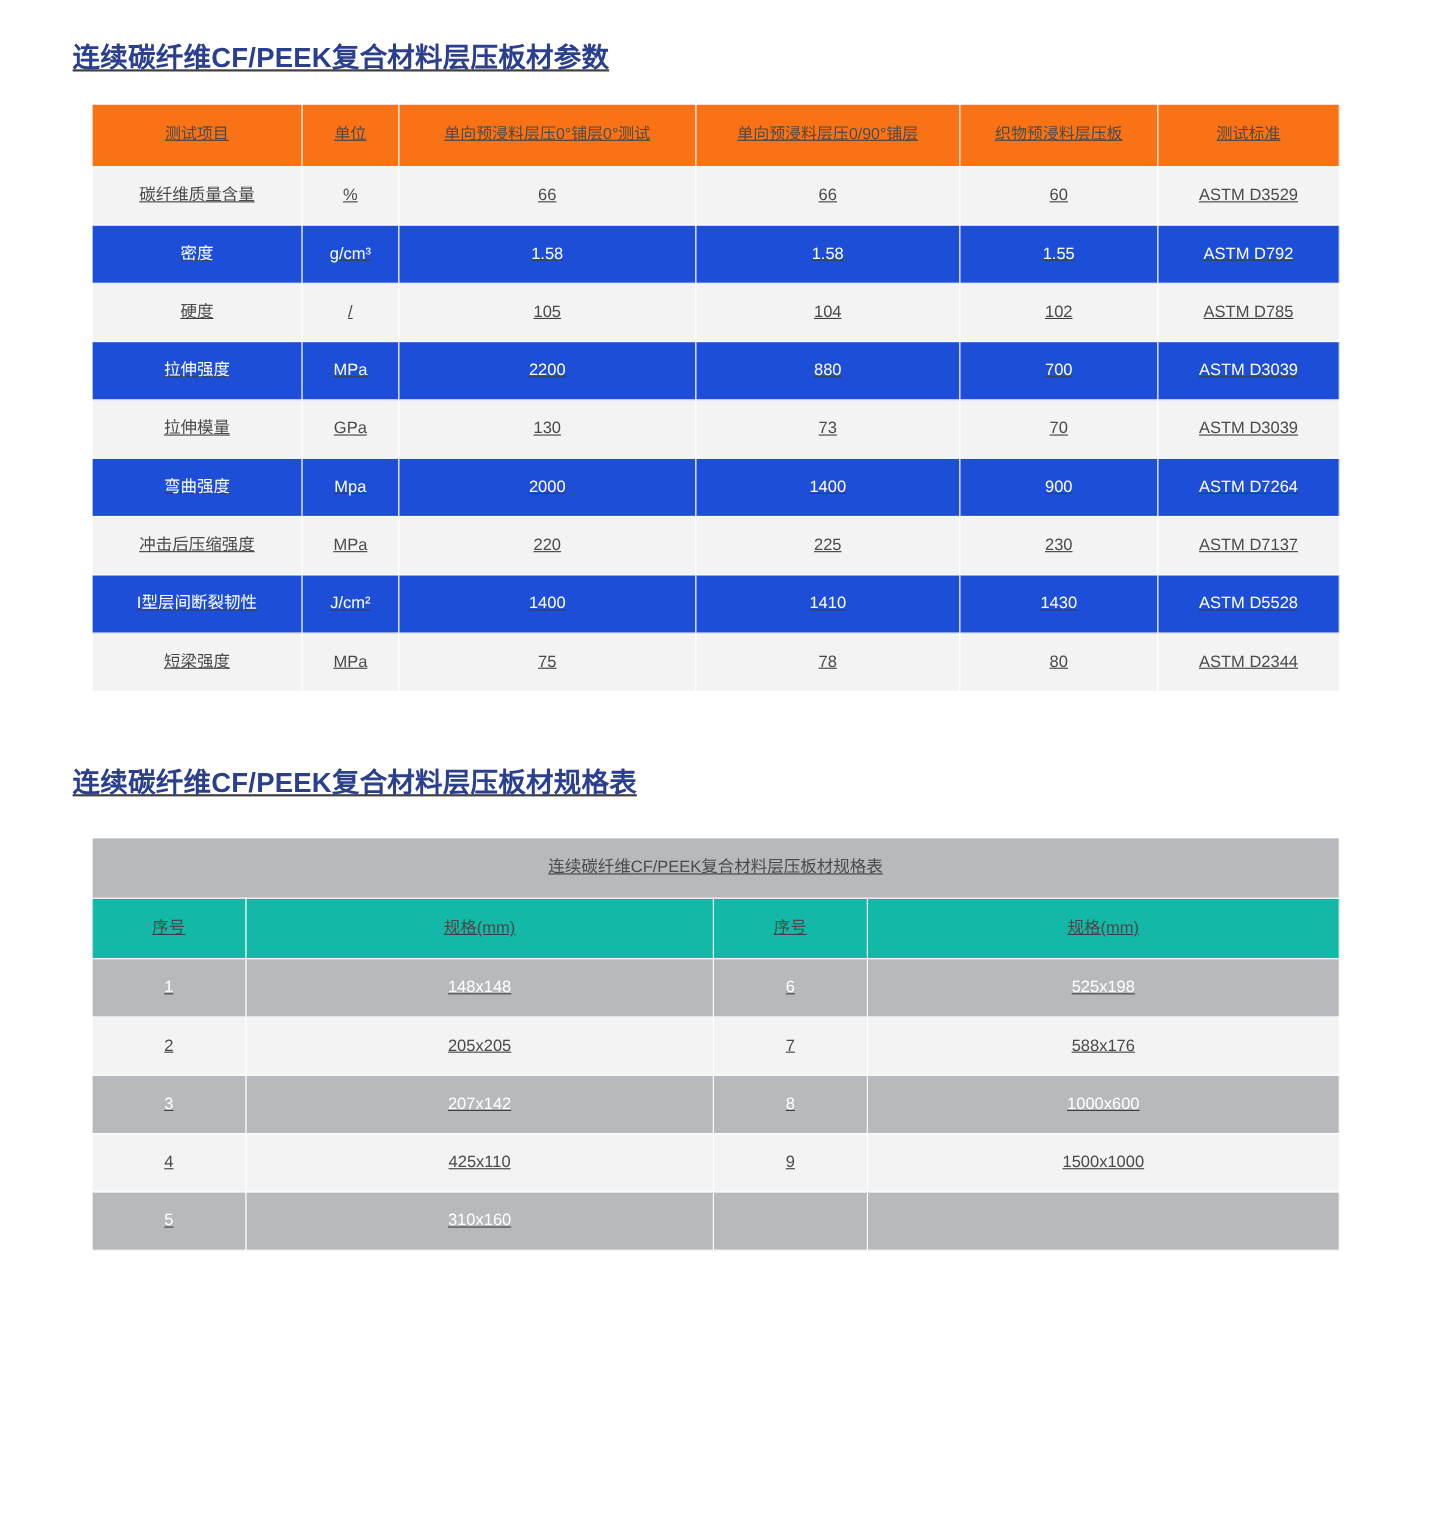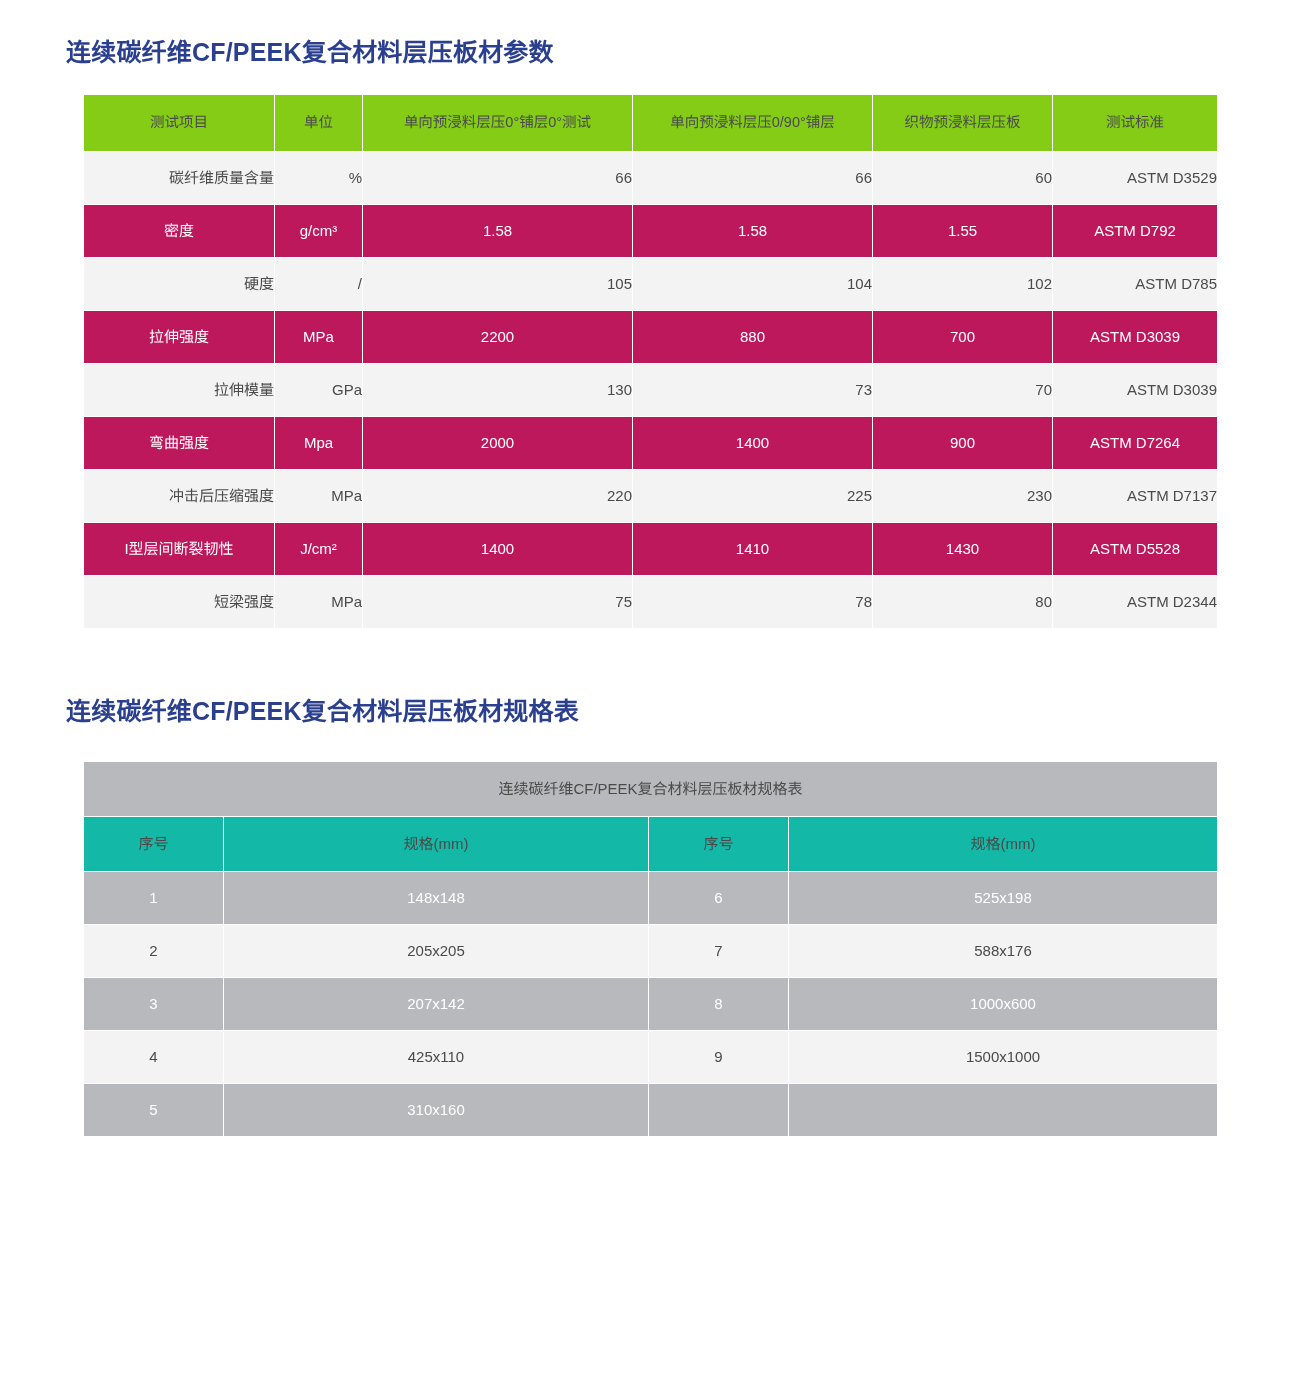--- a/index.html
+++ b/index.html
@@ -11,20 +11,21 @@
     width: 1300px;
     min-height: 1377px;
     font-family: "Liberation Sans", "DejaVu Sans", sans-serif;
     color: #3f3f3f;
     -webkit-font-smoothing: antialiased;
   }
   .page {
     width: 1300px;
     box-sizing: border-box;
     padding: 18px 0 20px 0;
+    text-decoration: underline;
   }
   h2.section-title {
     font-size: 25px;
     font-weight: bold;
     color: #2b3f8f;
     margin: 14px 0 26px 66px;
     letter-spacing: 0.2px;
   }
   h2.section-title.second {
     margin-top: 62px;
@@ -45,31 +46,30 @@
     text-align: center;
     vertical-align: middle;
     font-size: 15px;
     color: #4a4a4a;
     padding: 0;
     height: 52px;
     line-height: 1.35;
   }
   
   #params-table tr.head td {
-    background: #84cc16;
+    background: #f97316;
     color: #4b4b4b;
     font-size: 14.5px;
     height: 56px;
   }
   #params-table tr.odd td {
     background: #f3f3f3;
-    text-align: right;
   }
   #params-table tr.even td {
-    background: #be185d;
+    background: #1d4ed8;
     color: #ffffff;
   }
   #params-table col.c0 { width: 191px; }
   #params-table col.c1 { width: 88px; }
   #params-table col.c2 { width: 270px; }
   #params-table col.c3 { width: 240px; }
   #params-table col.c4 { width: 180px; }
   #params-table col.c5 { width: 165px; }
 
   

